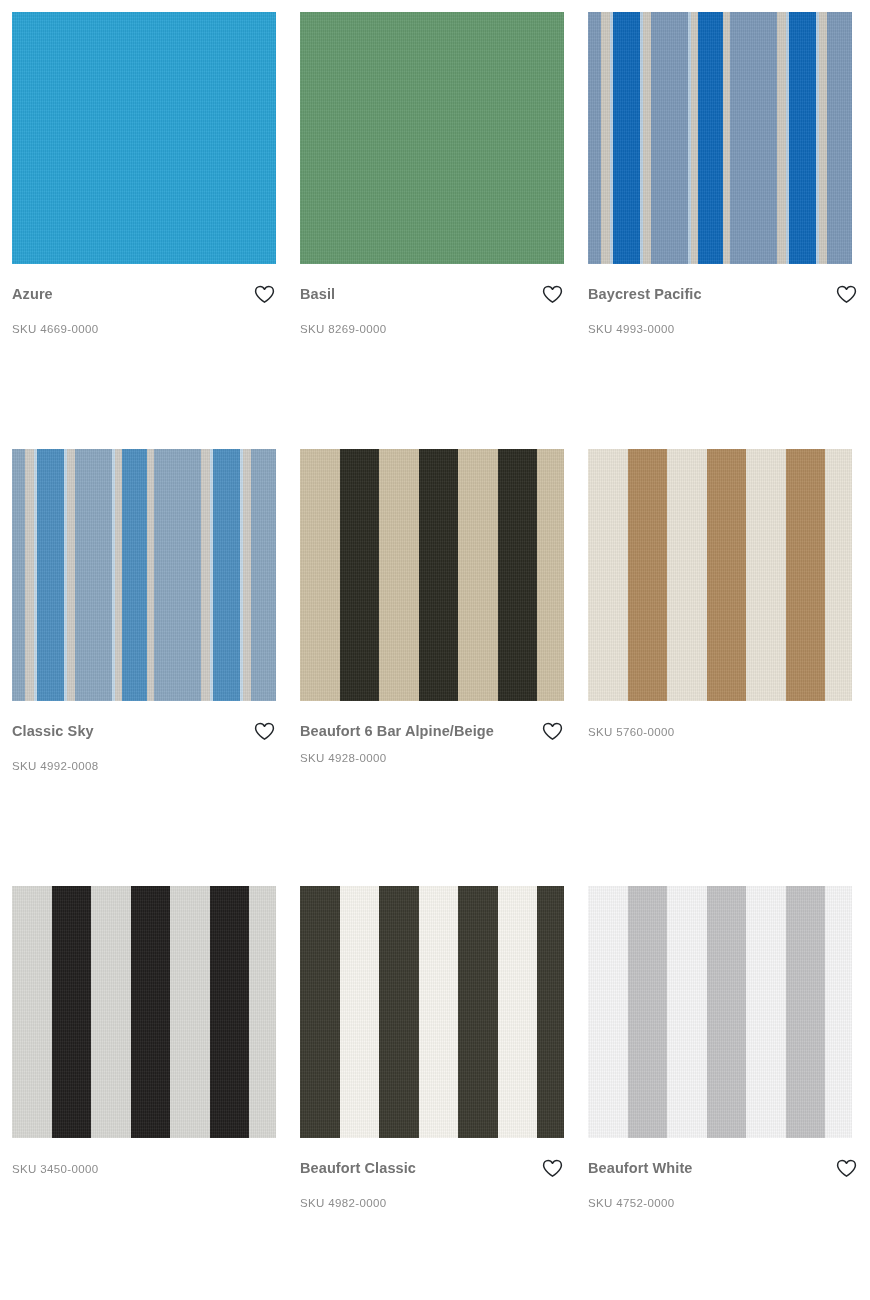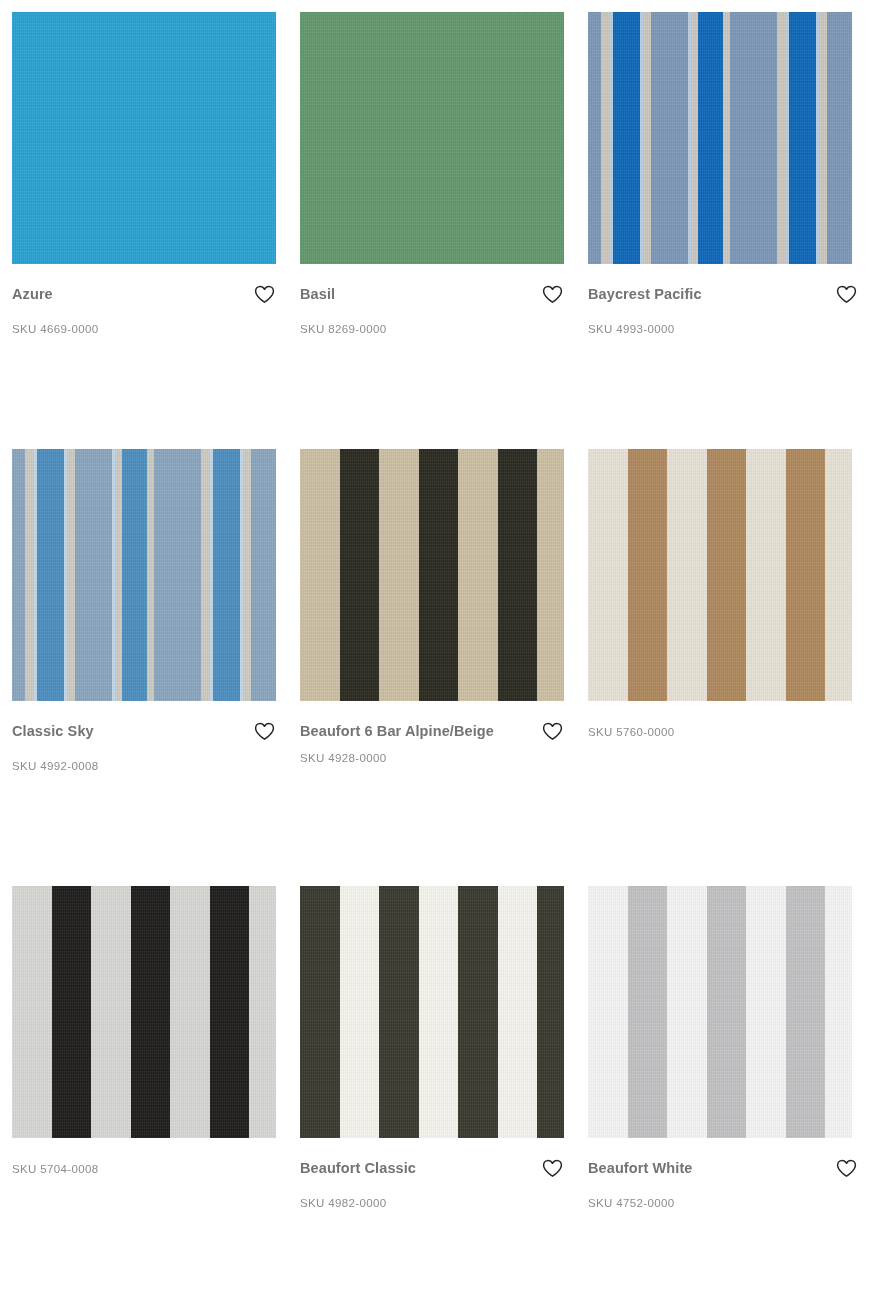--- a/index.html
+++ b/index.html
@@ -286,21 +286,21 @@
     <div class="meta">
       <div class="sku tight">SKU 5760-0000</div>
     </div>
   </div>
 
   <div class="product-card">
     <div class="swatch-wrap">
       <div class="swatch pat-beaufort-black-white" title="Beaufort Black/White 6 Bar"></div>
     </div>
     <div class="meta">
-      <div class="sku tight">SKU 5704-0008</div>
+      <div class="sku tight">SKU 3450-0000</div>
     </div>
   </div>
 
   <div class="product-card">
     <div class="swatch-wrap">
       <div class="swatch pat-beaufort-classic" title="Beaufort Classic"></div>
     </div>
     <div class="meta">
       <div class="title-row">
         <div class="product-title">Beaufort Classic</div>

